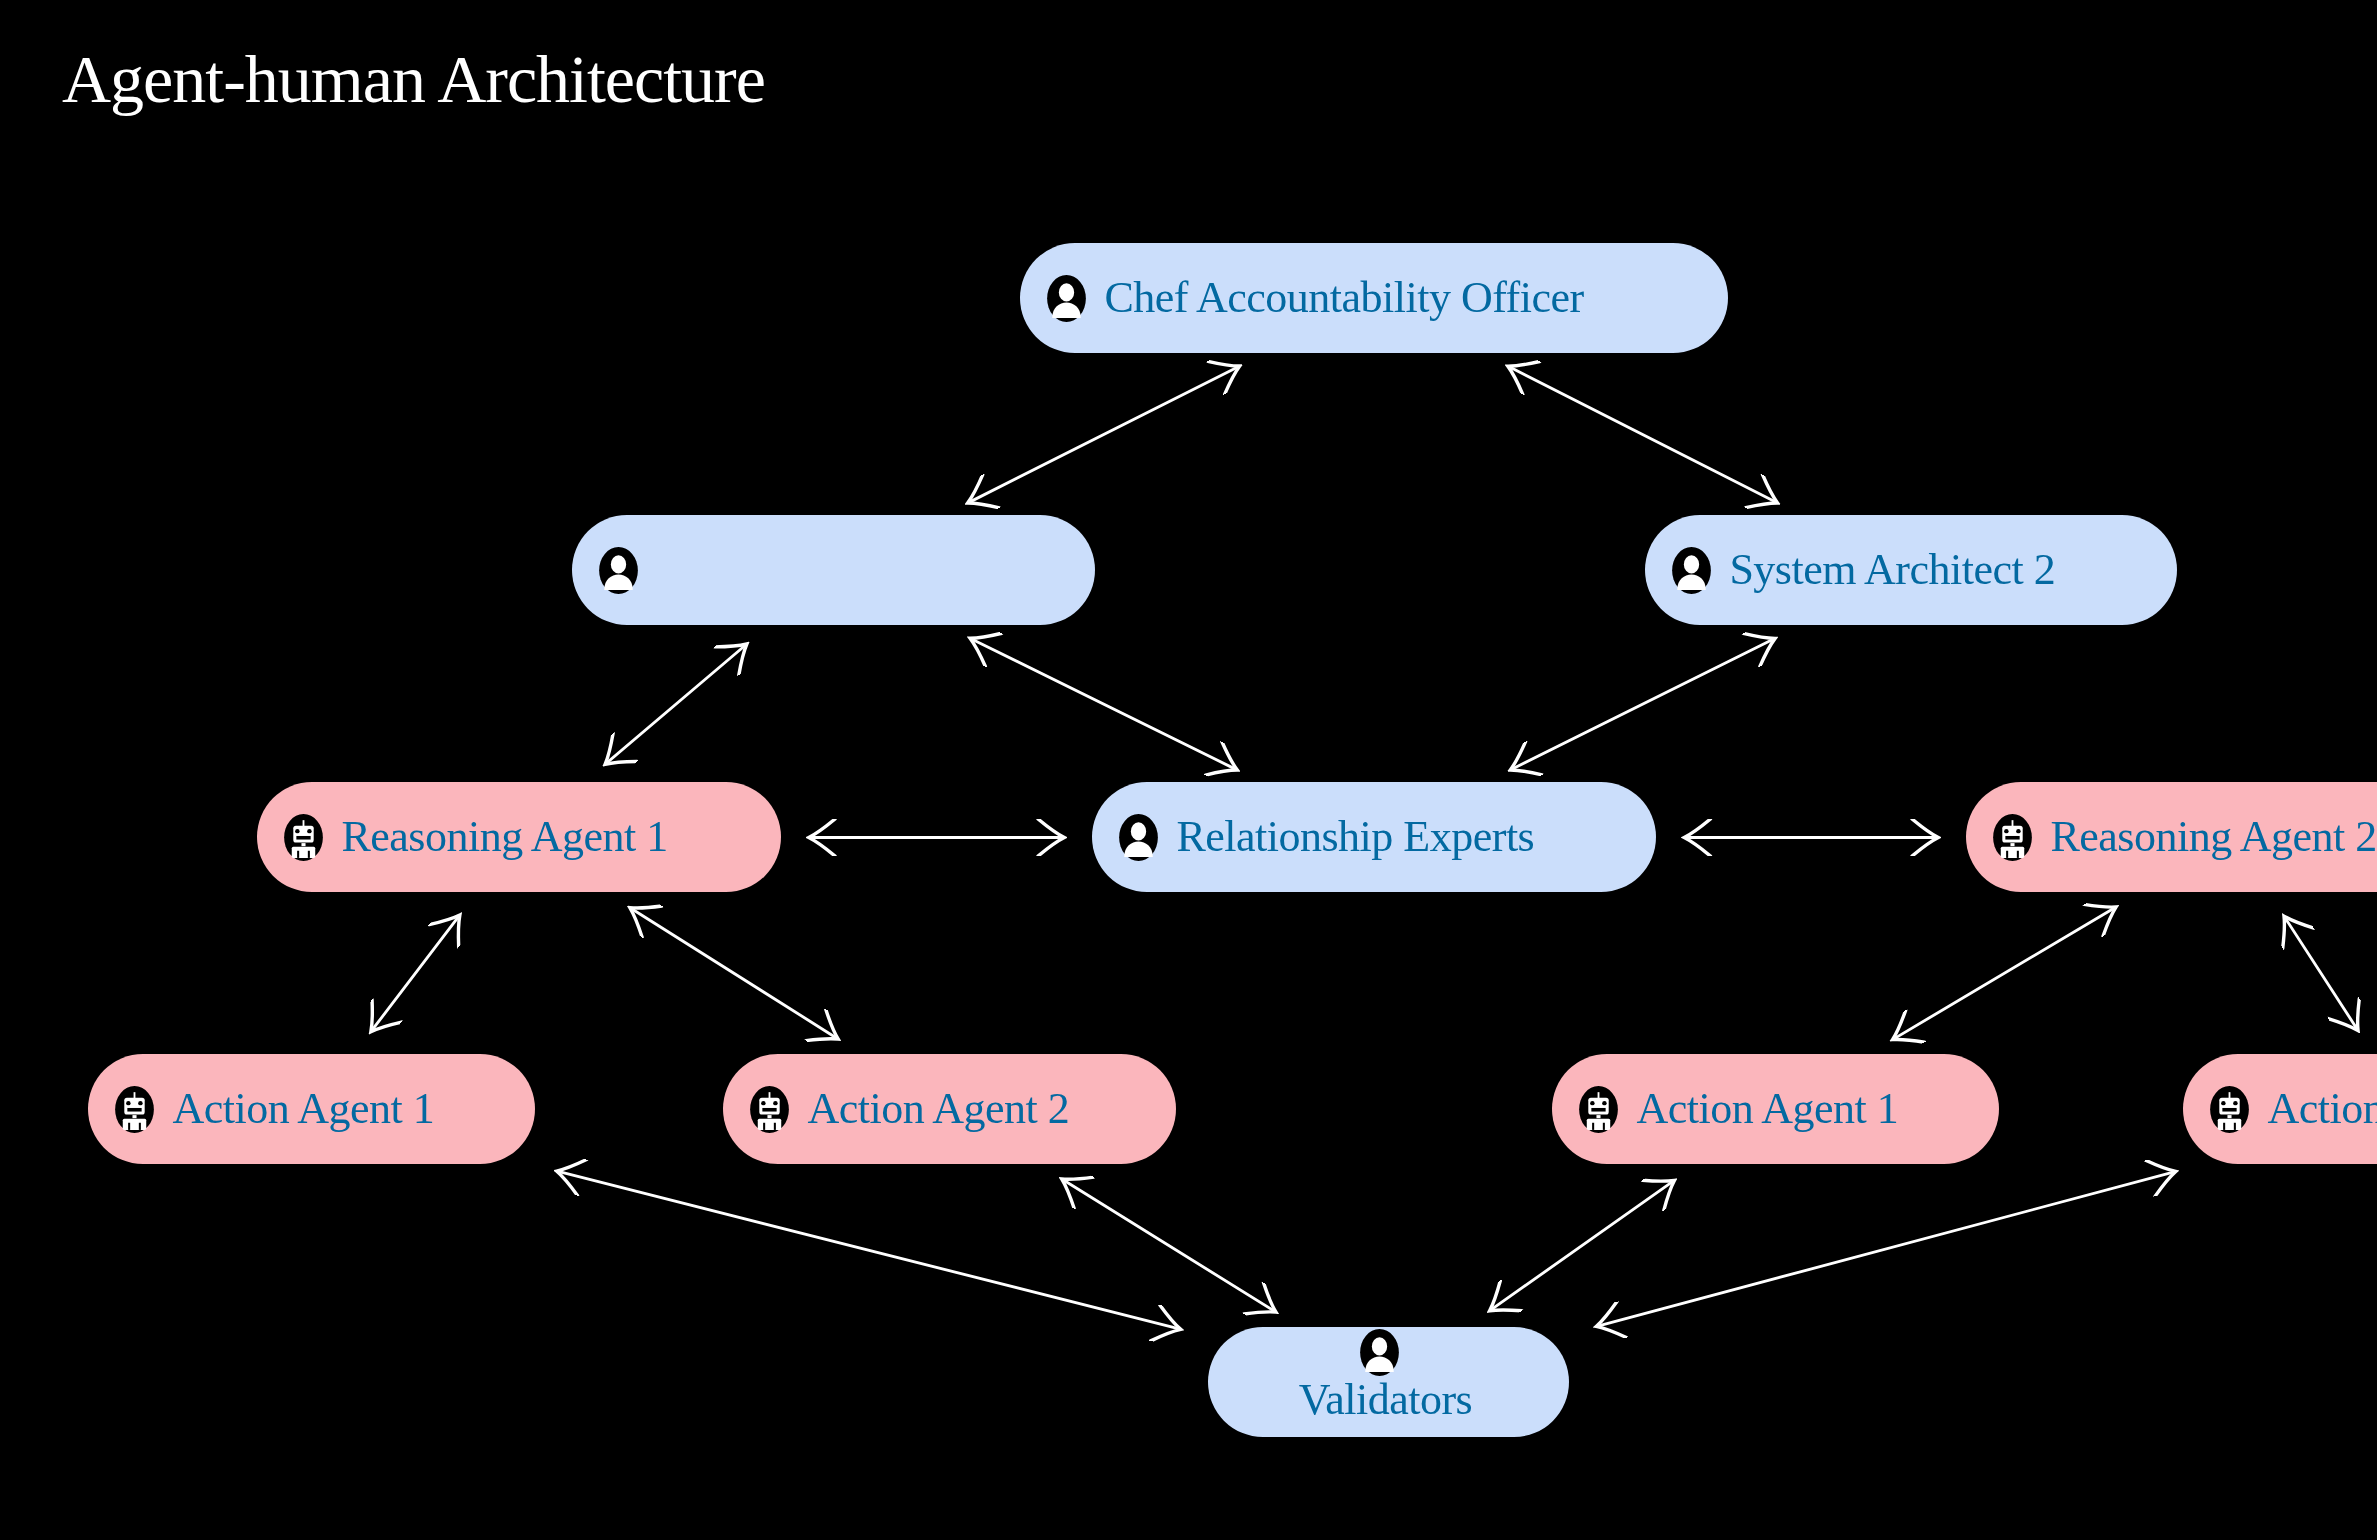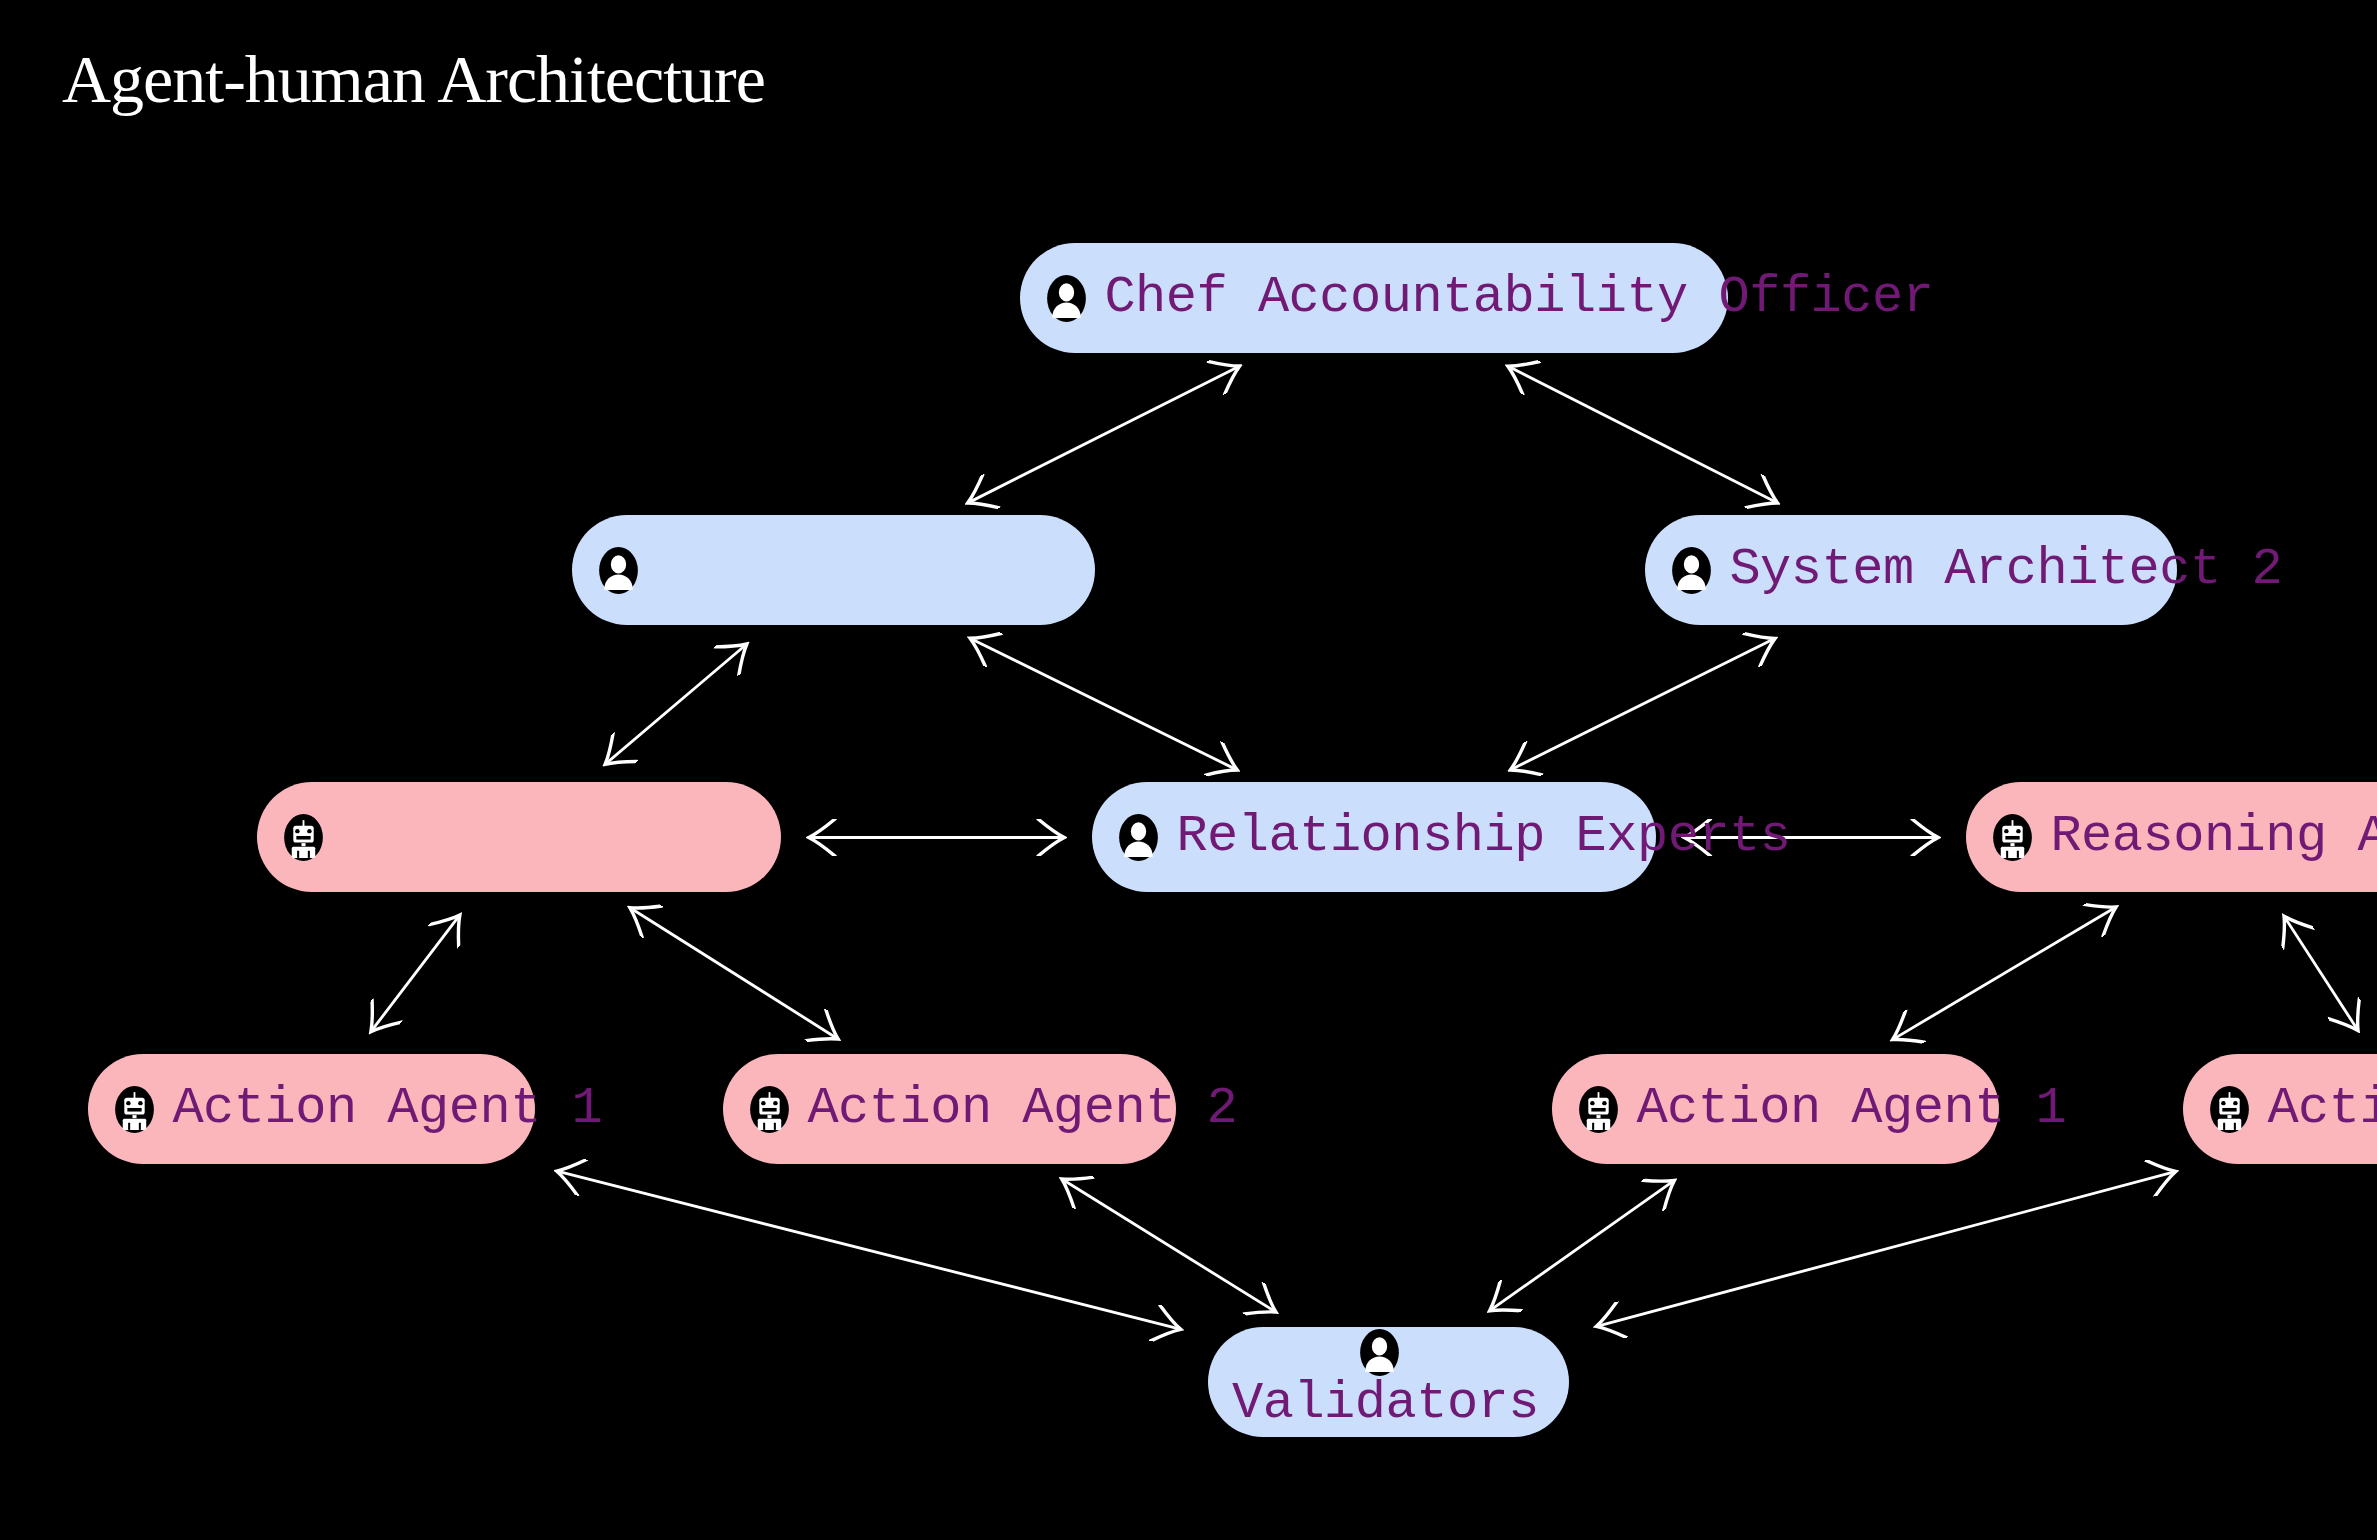--- a/index.html
+++ b/index.html
@@ -62,25 +62,25 @@
   .node.pink  { background: #fbb6bc; }
 
   .node-icon {
     flex: 0 0 auto;
     width: 51px;
     height: 51px;
     margin-right: 12.4px;
     display: block;
   }
   .node-label {
-    font-family: Liberation Mono, monospace;
-    font-size: 52px;
+    font-family: Liberation Serif, serif;
+    font-size: 44px;
     font-weight: 400;
     letter-spacing: -0.5px;
-    color: #701a75;
+    color: #0369a1;
     line-height: 1;
   }
 </style>
 </head>
 <body>
 
 <div id="page-title">Agent-human Architecture</div>
 
 <div id="diagram-canvas">
 
@@ -153,20 +153,21 @@
             <rect x="27" y="68" width="46" height="22" rx="3"></rect>
             <g fill="#000000">
               <circle cx="38" cy="37.5" r="4.4"></circle>
               <circle cx="61.6" cy="37.5" r="4.4"></circle>
               <rect x="36" y="47" width="28" height="7"></rect>
               <rect x="37.5" y="76" width="4" height="14"></rect>
               <rect x="58.5" y="76" width="4" height="14"></rect>
             </g>
           </g>
         </svg>
+        <span class="node-label">Reasoning Agent 1</span>
       </div>
       <div class="node blue" style="left: 1092px; top: 782px; width: 564px;">
         <svg viewBox="0 0 100 100" class="node-icon">
           <ellipse cx="50" cy="50" rx="38" ry="46" fill="#000000"></ellipse>
           <g fill="#ffffff">
             <ellipse cx="50" cy="38" rx="15" ry="18"></ellipse>
             <path d="M22 88 C22 68 36 58 50 58 C64 58 78 68 78 88 Z"></path>
           </g>
         </svg>
         <span class="node-label">Relationship Experts</span>

